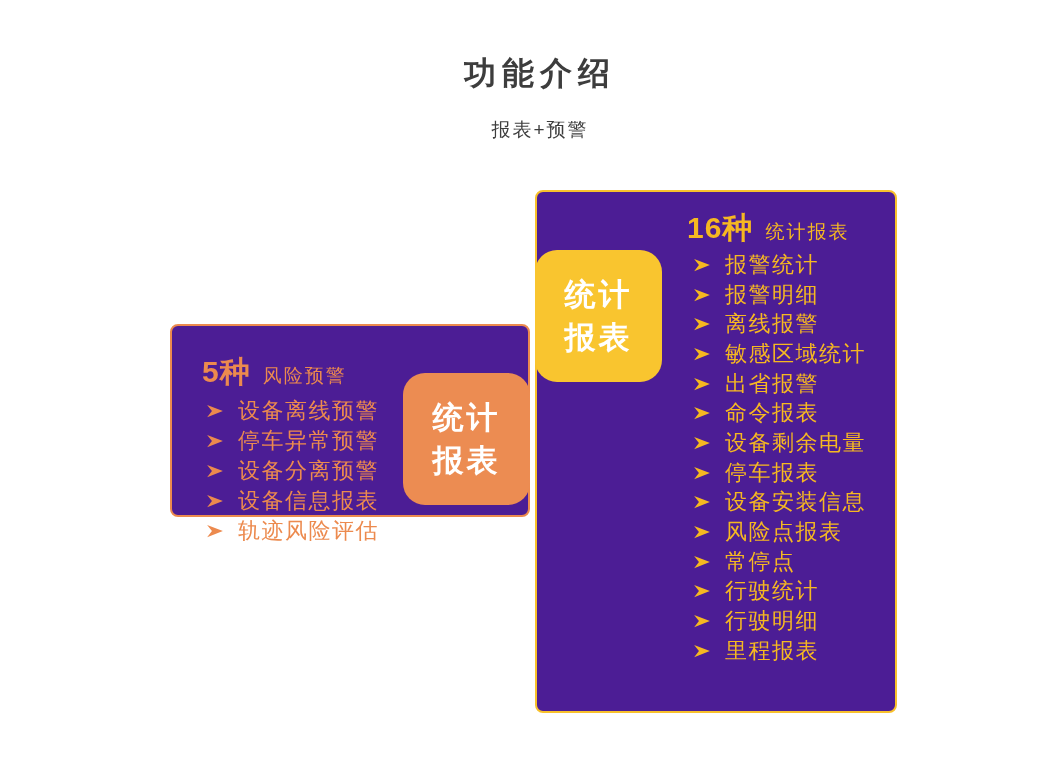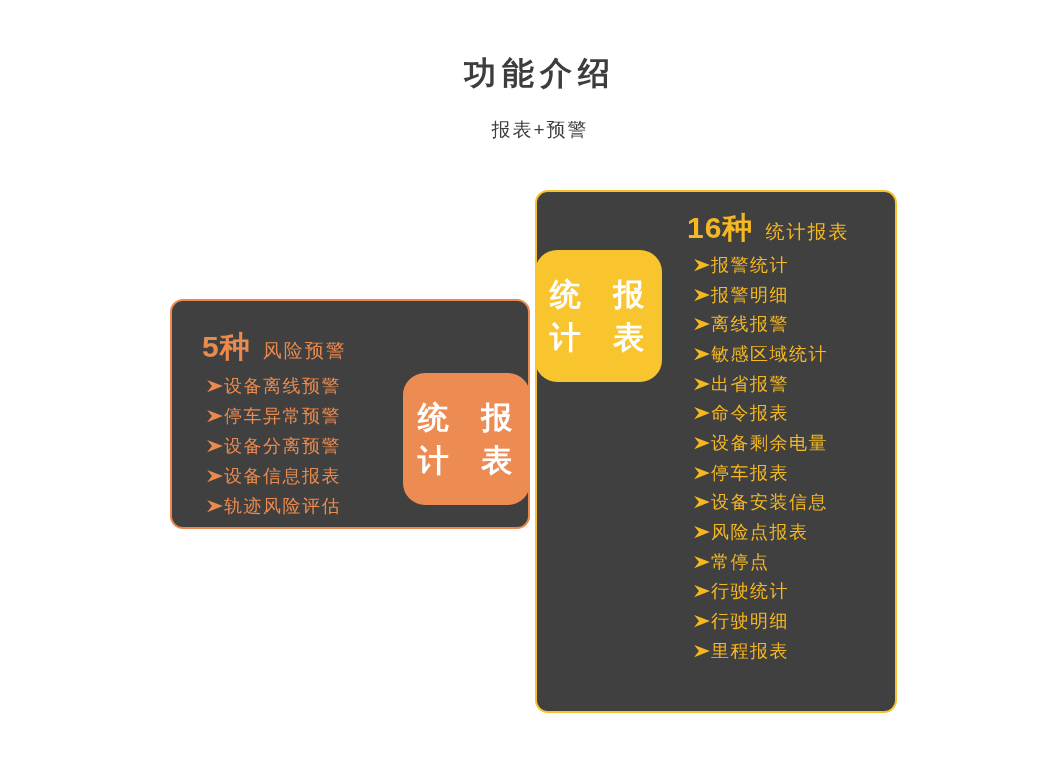--- a/index.html
+++ b/index.html
@@ -17,49 +17,49 @@
     position:absolute;left:0;top:52px;width:1080px;
     text-align:center;font-size:32px;font-weight:700;letter-spacing:6px;
     color:var(--ink);
   }
   .page-subtitle{
     position:absolute;left:0;top:117px;width:1080px;
     text-align:center;font-size:19px;font-weight:400;letter-spacing:2px;
     color:var(--ink);
   }
 
-  .card{position:absolute;background:#404040;border-radius:13px;text-align:center;}
+  .card{position:absolute;background:#4c1d95;border-radius:8px;text-align:center;}
   .warning-card{
-    left:170px;top:299px;width:360px;height:230px;
+    left:170px;top:324px;width:360px;height:193px;
     border:2px solid var(--orange);color:var(--orange);
   }
   .report-card{
     left:535px;top:190px;width:362px;height:523px;
     border:2px solid var(--yellow);color:#F6B821;
   }
 
   .card-header{position:absolute;display:flex;align-items:baseline;gap:12px;white-space:nowrap;}
   .warning-card .card-header{left:30px;top:26px;}
   .report-card .card-header{left:150px;top:16px;}
   .card-count{font-size:30px;font-weight:700;letter-spacing:1px;}
   .card-category{font-size:19px;font-weight:400;letter-spacing:2px;}
 
   ul.feature-list{position:absolute;list-style:none;}
   .warning-card ul.feature-list{left:34px;top:70px;}
   .report-card ul.feature-list{left:156px;top:58px;}
   .feature-list li{
-    display:flex;align-items:center;
-    height:30px;font-size:18px;letter-spacing:1.5px;white-space:nowrap;
+    display:flex;align-items:center;gap:14px;
+    height:30px;font-size:22px;letter-spacing:1.5px;white-space:nowrap;
   }
   .report-card .feature-list li{height:29.7px;}
   .bullet{width:18px;height:14px;flex:0 0 18px;display:block;}
 
   .badge{
     position:absolute;width:127px;height:132px;border-radius:22px;
-    display:flex;align-items:center;justify-content:center;
+    display:flex;flex-direction:column;align-items:center;justify-content:center;
     color:#ffffff;font-size:31px;font-weight:700;letter-spacing:3px;line-height:43px;
     z-index:3;text-align:center;
   }
   .warning-badge{left:403px;top:373px;background:var(--badge-orange);}
   .report-badge{left:535px;top:250px;background:var(--badge-yellow);}
 </style>
 </head>
 <body>
 
 <h1 class="page-title">功能介绍</h1>

